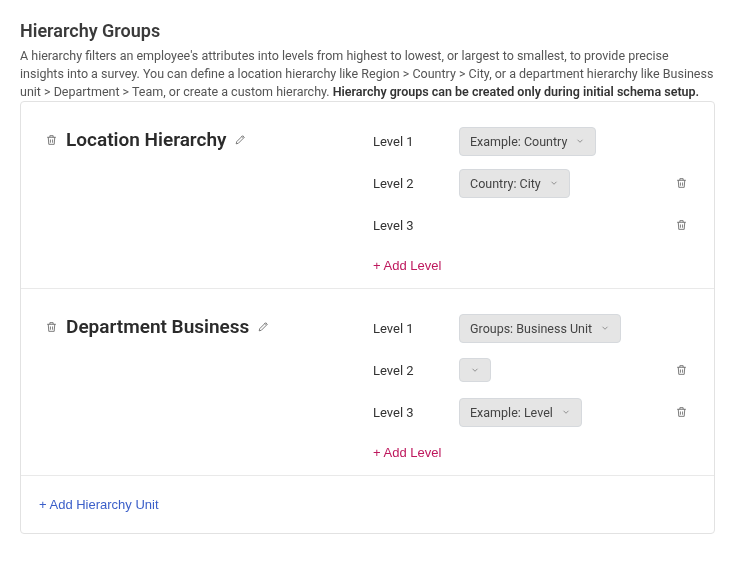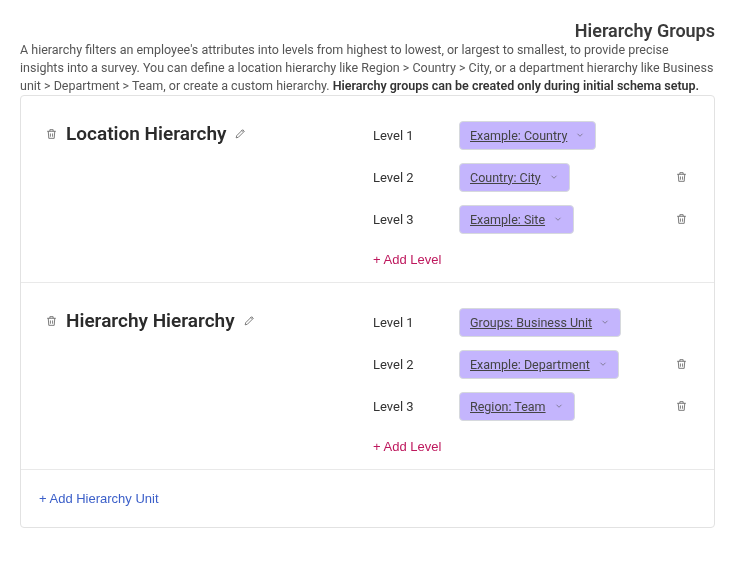--- a/index.html
+++ b/index.html
@@ -12,21 +12,21 @@
       width: 735px;
       height: 584px;
       background: #ffffff;
       padding: 20px 20px 0 20px;
       color: #333;
     }
     .page-title {
       font-size: 18px;
       font-weight: 600;
       color: #3a3a3a;
-      text-align: right;
+      margin-bottom: 6px;
     }
     .page-desc {
       font-size: 12.5px;
       color: #555;
       line-height: 1.45;
     }
     .page-desc b {
       font-weight: 600;
       color: #333;
     }
@@ -82,29 +82,28 @@
       gap: 28px;
     }
     .level-label {
       font-size: 13px;
       color: #333;
       width: 58px;
     }
     .dropdown {
       display: inline-flex;
       align-items: center;
-      background: #c4b5fd;
+      background: #e5e5e5;
       border: 1px solid #d6d9dd;
       border-radius: 4px;
       padding: 6px 10px;
       font-size: 12.5px;
       color: #444;
       cursor: pointer;
       gap: 8px;
-      text-decoration: underline;
     }
     .dropdown-text {
       white-space: nowrap;
     }
     .row-trash {
       margin-left: auto;
       cursor: pointer;
       color: #555;
       padding-right: 2px;
     }
@@ -182,46 +181,38 @@
           </span>
         </div>
         <span class="row-trash trash-icon">
           <svg viewBox="0 0 24 24" class="icon-stroke">
               <path d="M4 7h16M9 7V4h6v3M6 7l1 13h10l1-13M10 11v6M14 11v6"></path>
             </svg>
         </span>
       </div>
       <div class="level-row">
         <span class="level-label">Level 3</span>
-        <div class="dropdown">
-          <span class="dropdown-text">Example: Site</span>
-          <span class="chevron-down-icon">
-            <svg viewBox="0 0 24 24" class="icon-stroke">
-                <path d="M6 9l6 6 6-6"></path>
-              </svg>
-          </span>
-        </div>
         <span class="row-trash trash-icon">
           <svg viewBox="0 0 24 24" class="icon-stroke">
               <path d="M4 7h16M9 7V4h6v3M6 7l1 13h10l1-13M10 11v6M14 11v6"></path>
             </svg>
         </span>
       </div>
       <button class="add-level">+ Add Level</button>
     </div>
   </div>
 
   <div class="group-block">
     <div class="group-left">
       <span class="trash-icon">
         <svg viewBox="0 0 24 24" class="icon-stroke">
             <path d="M4 7h16M9 7V4h6v3M6 7l1 13h10l1-13M10 11v6M14 11v6"></path>
           </svg>
       </span>
-      <span class="group-title">Hierarchy Hierarchy</span>
+      <span class="group-title">Department Business</span>
       <span class="pencil-icon">
         <svg viewBox="0 0 24 24" class="icon-stroke">
             <path d="M4 20l4-1 11-11-3-3L5 16l-1 4zM14 6l3 3"></path>
           </svg>
       </span>
     </div>
     <div class="group-right">
       <div class="level-row">
         <span class="level-label">Level 1</span>
         <div class="dropdown">
@@ -229,37 +220,36 @@
           <span class="chevron-down-icon">
             <svg viewBox="0 0 24 24" class="icon-stroke">
                 <path d="M6 9l6 6 6-6"></path>
               </svg>
           </span>
         </div>
       </div>
       <div class="level-row">
         <span class="level-label">Level 2</span>
         <div class="dropdown">
-          <span class="dropdown-text">Example: Department</span>
           <span class="chevron-down-icon">
             <svg viewBox="0 0 24 24" class="icon-stroke">
                 <path d="M6 9l6 6 6-6"></path>
               </svg>
           </span>
         </div>
         <span class="row-trash trash-icon">
           <svg viewBox="0 0 24 24" class="icon-stroke">
               <path d="M4 7h16M9 7V4h6v3M6 7l1 13h10l1-13M10 11v6M14 11v6"></path>
             </svg>
         </span>
       </div>
       <div class="level-row">
         <span class="level-label">Level 3</span>
         <div class="dropdown">
-          <span class="dropdown-text">Region: Team</span>
+          <span class="dropdown-text">Example: Level</span>
           <span class="chevron-down-icon">
             <svg viewBox="0 0 24 24" class="icon-stroke">
                 <path d="M6 9l6 6 6-6"></path>
               </svg>
           </span>
         </div>
         <span class="row-trash trash-icon">
           <svg viewBox="0 0 24 24" class="icon-stroke">
               <path d="M4 7h16M9 7V4h6v3M6 7l1 13h10l1-13M10 11v6M14 11v6"></path>
             </svg>

